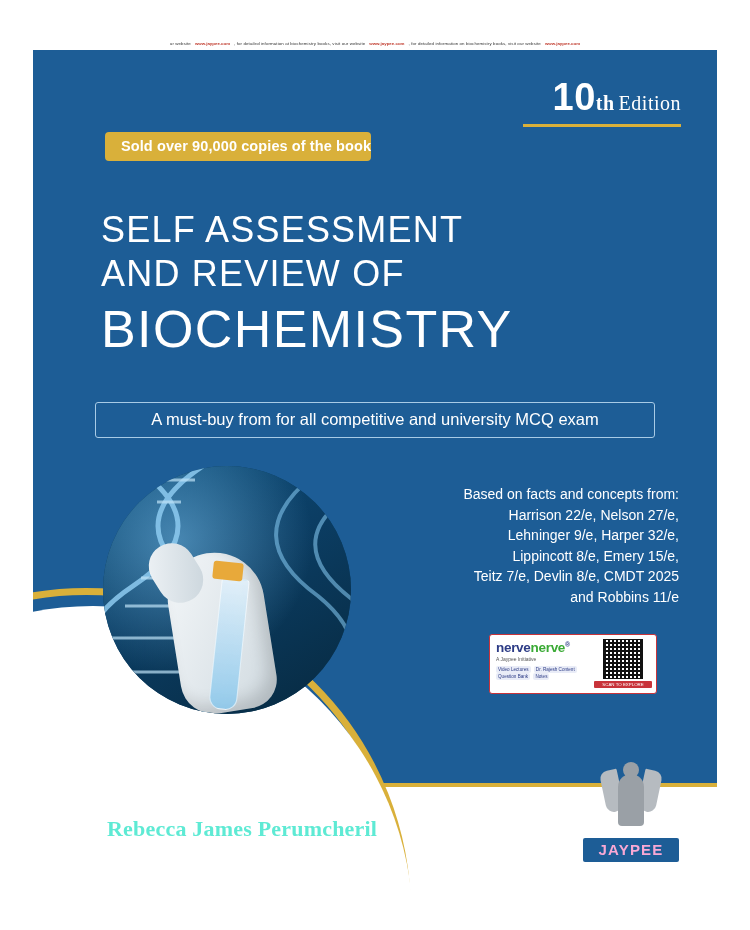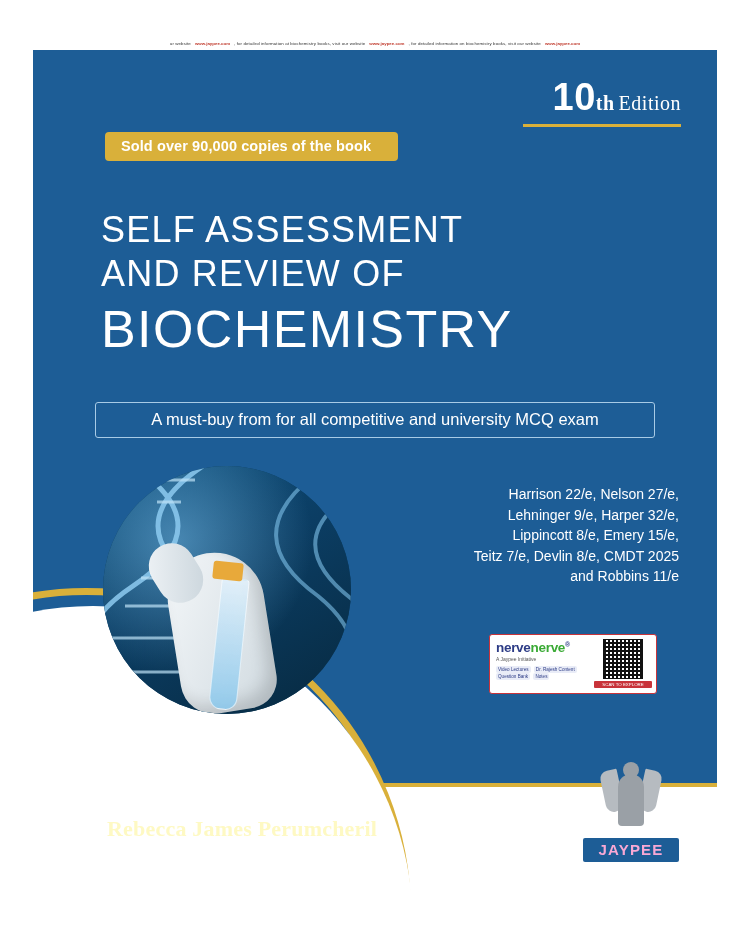--- a/index.html
+++ b/index.html
@@ -122,21 +122,21 @@
 
   
   .sold-badge {
     position: absolute;
     left: 72px;
     top: 96px;
     background: #d9b03a;
     color: #ffffff;
     font-size: 14.5px;
     font-weight: bold;
-    padding: 6px 27px 7px 16px;
+    padding: 6px 0 7px 16px;
     border-radius: 4px;
     letter-spacing: 0.1px;
   }
 
   
   .tagline {
     position: absolute;
     left: 62px;
     top: 136px;
     color: #ffffff;
@@ -335,21 +335,21 @@
     margin-top: 2px;
     padding: 1px 0;
     border-radius: 1px;
   }
 
   
   .author {
     position: absolute;
     left: 74px;
     bottom: 74px;
-    color: #fef9c3;
+    color: #5eead4;
     font-family: "Liberation Serif", serif;
     font-size: 22px;
     font-weight: bold;
     letter-spacing: 0.2px;
   }
 
   
   .jaypee {
     position: absolute;
     right: 38px;
@@ -462,20 +462,21 @@
     </svg>
     <div class="hand">
       <div class="glove"></div>
       <div class="thumb"></div>
       <div class="tube"></div>
       <div class="tube-cap"></div>
     </div>
   </div>
 
   <div class="basedon">
+    <div>Based on facts and concepts from:</div>
     <div>Harrison 22/e, Nelson 27/e,</div>
     <div>Lehninger 9/e, Harper 32/e,</div>
     <div>Lippincott 8/e, Emery 15/e,</div>
     <div>Teitz 7/e, Devlin 8/e, CMDT 2025</div>
     <div>and Robbins 11/e</div>
   </div>
 
   <div class="dn-panel">
     <div class="dn-left">
       <div class="dn-logo"><span>nerve</span><span class="green">nerve</span><span class="sup">®</span></div>

